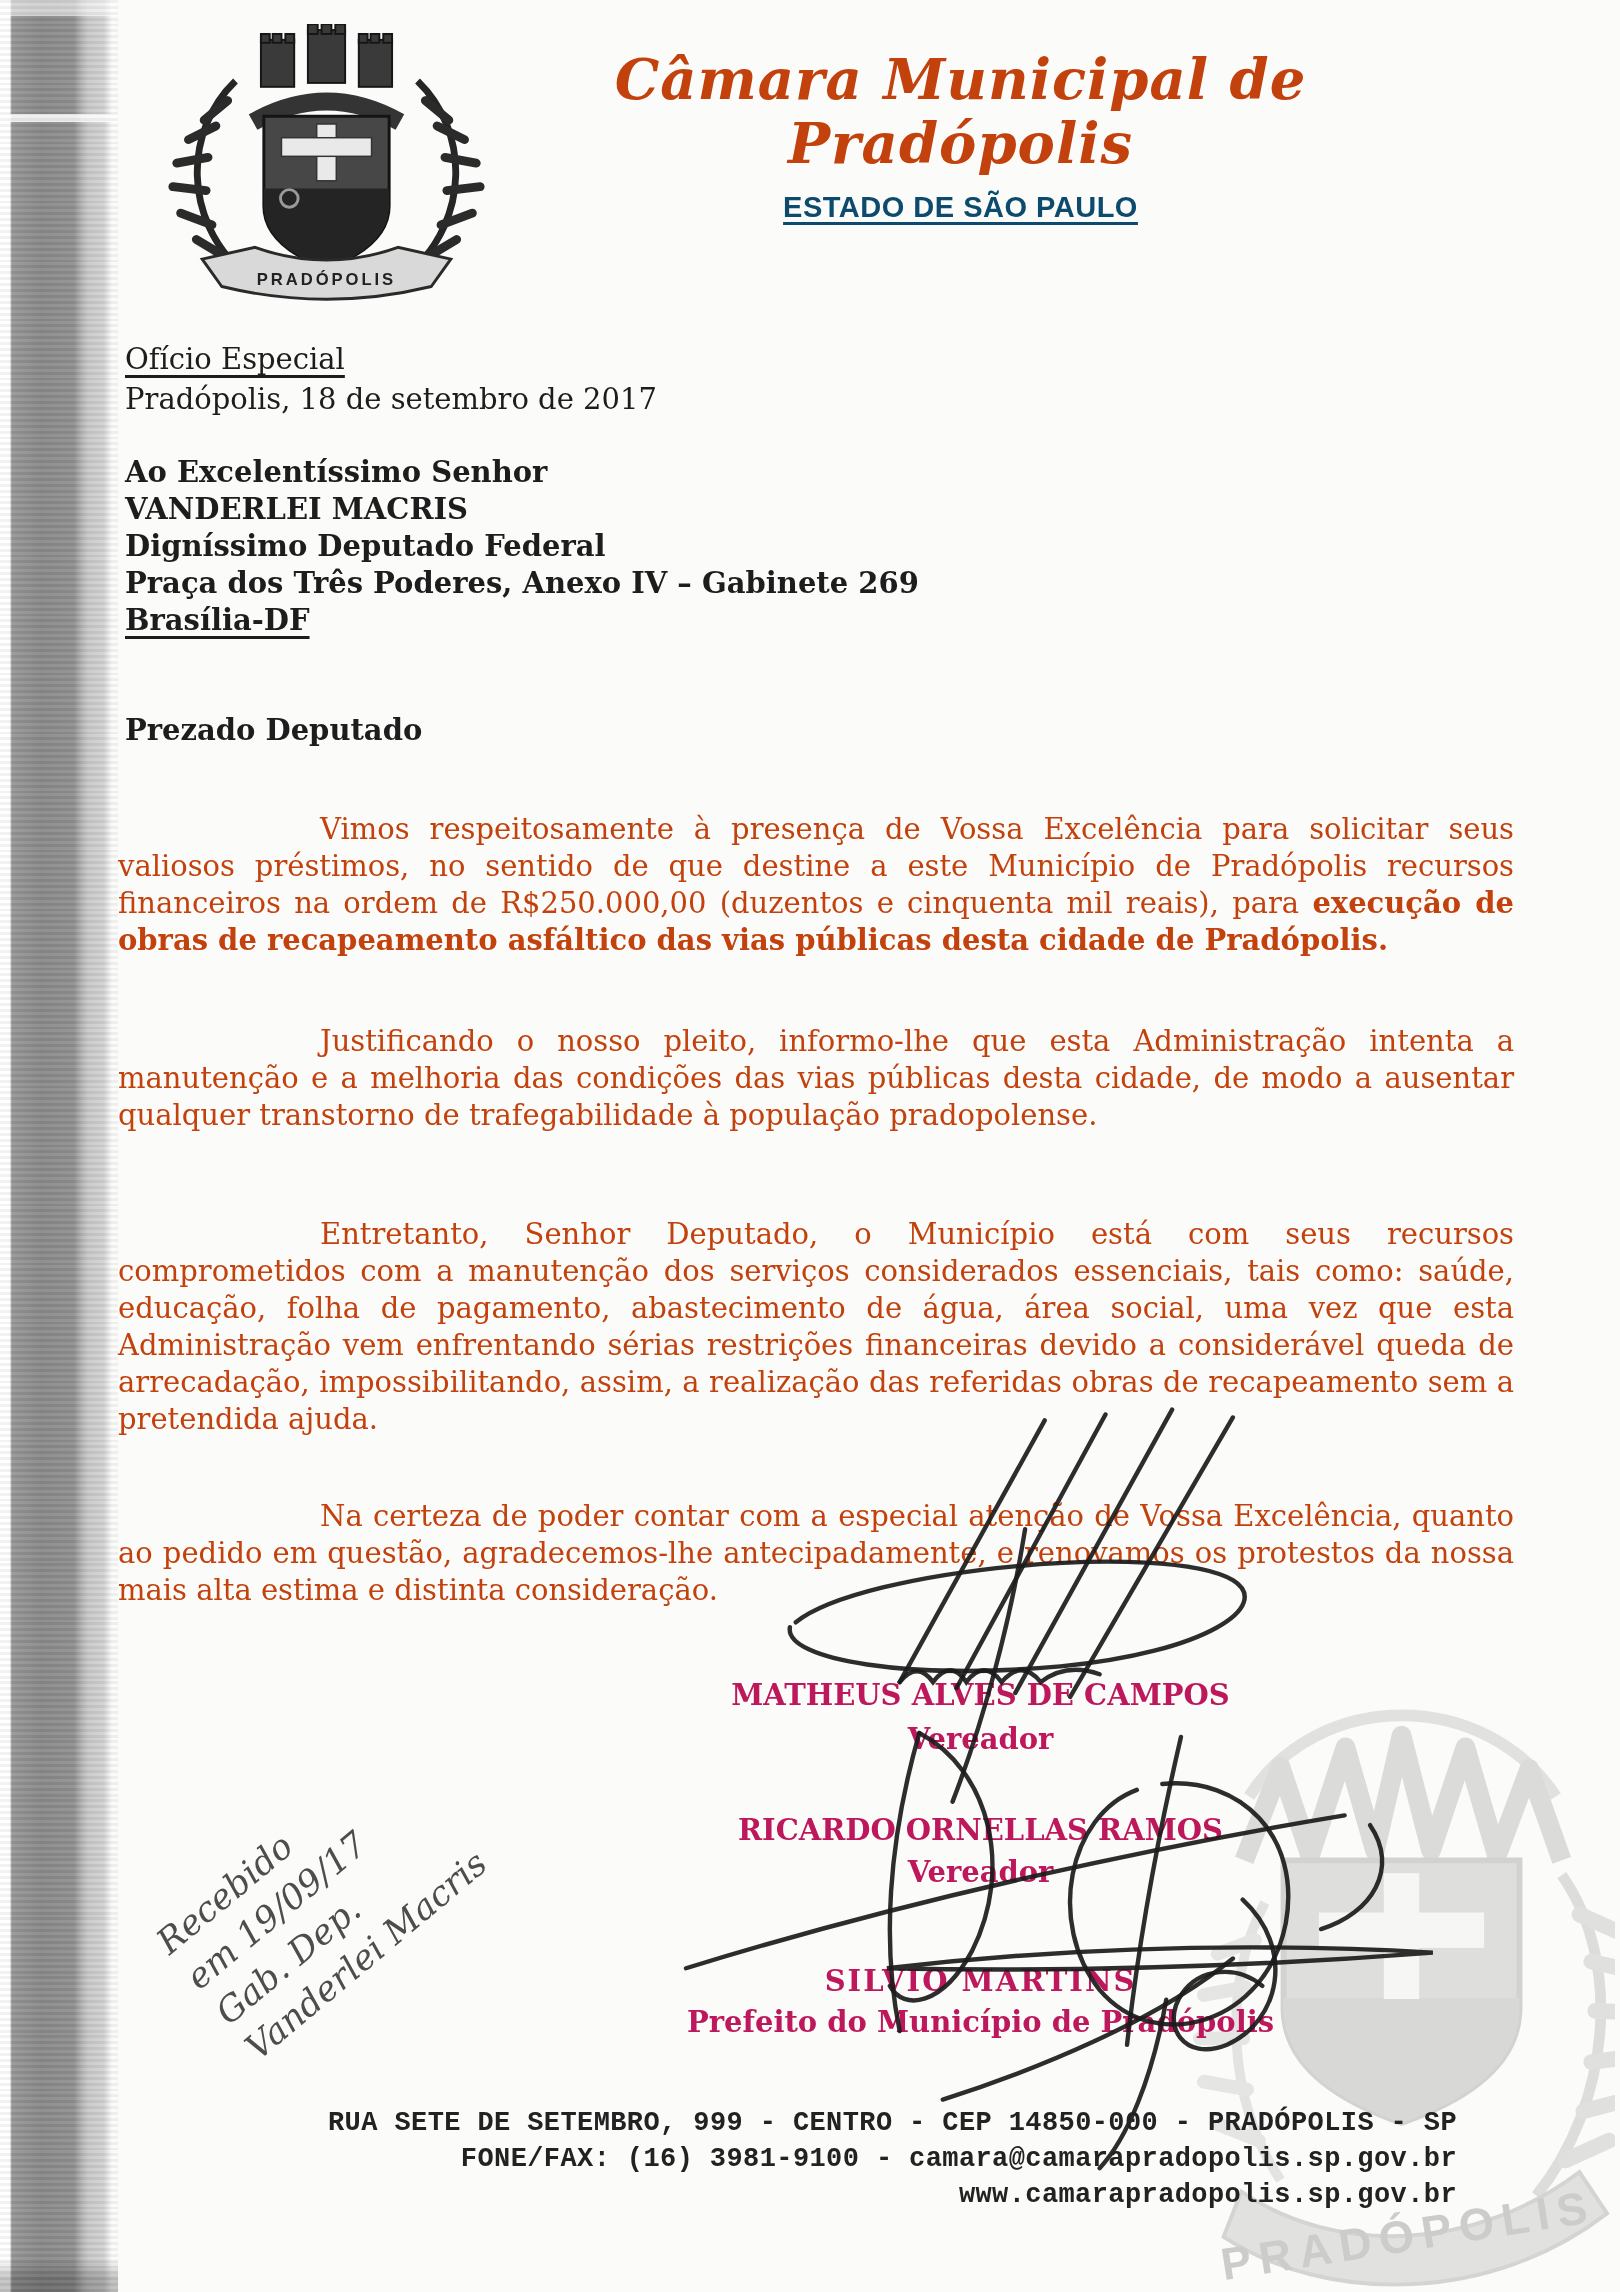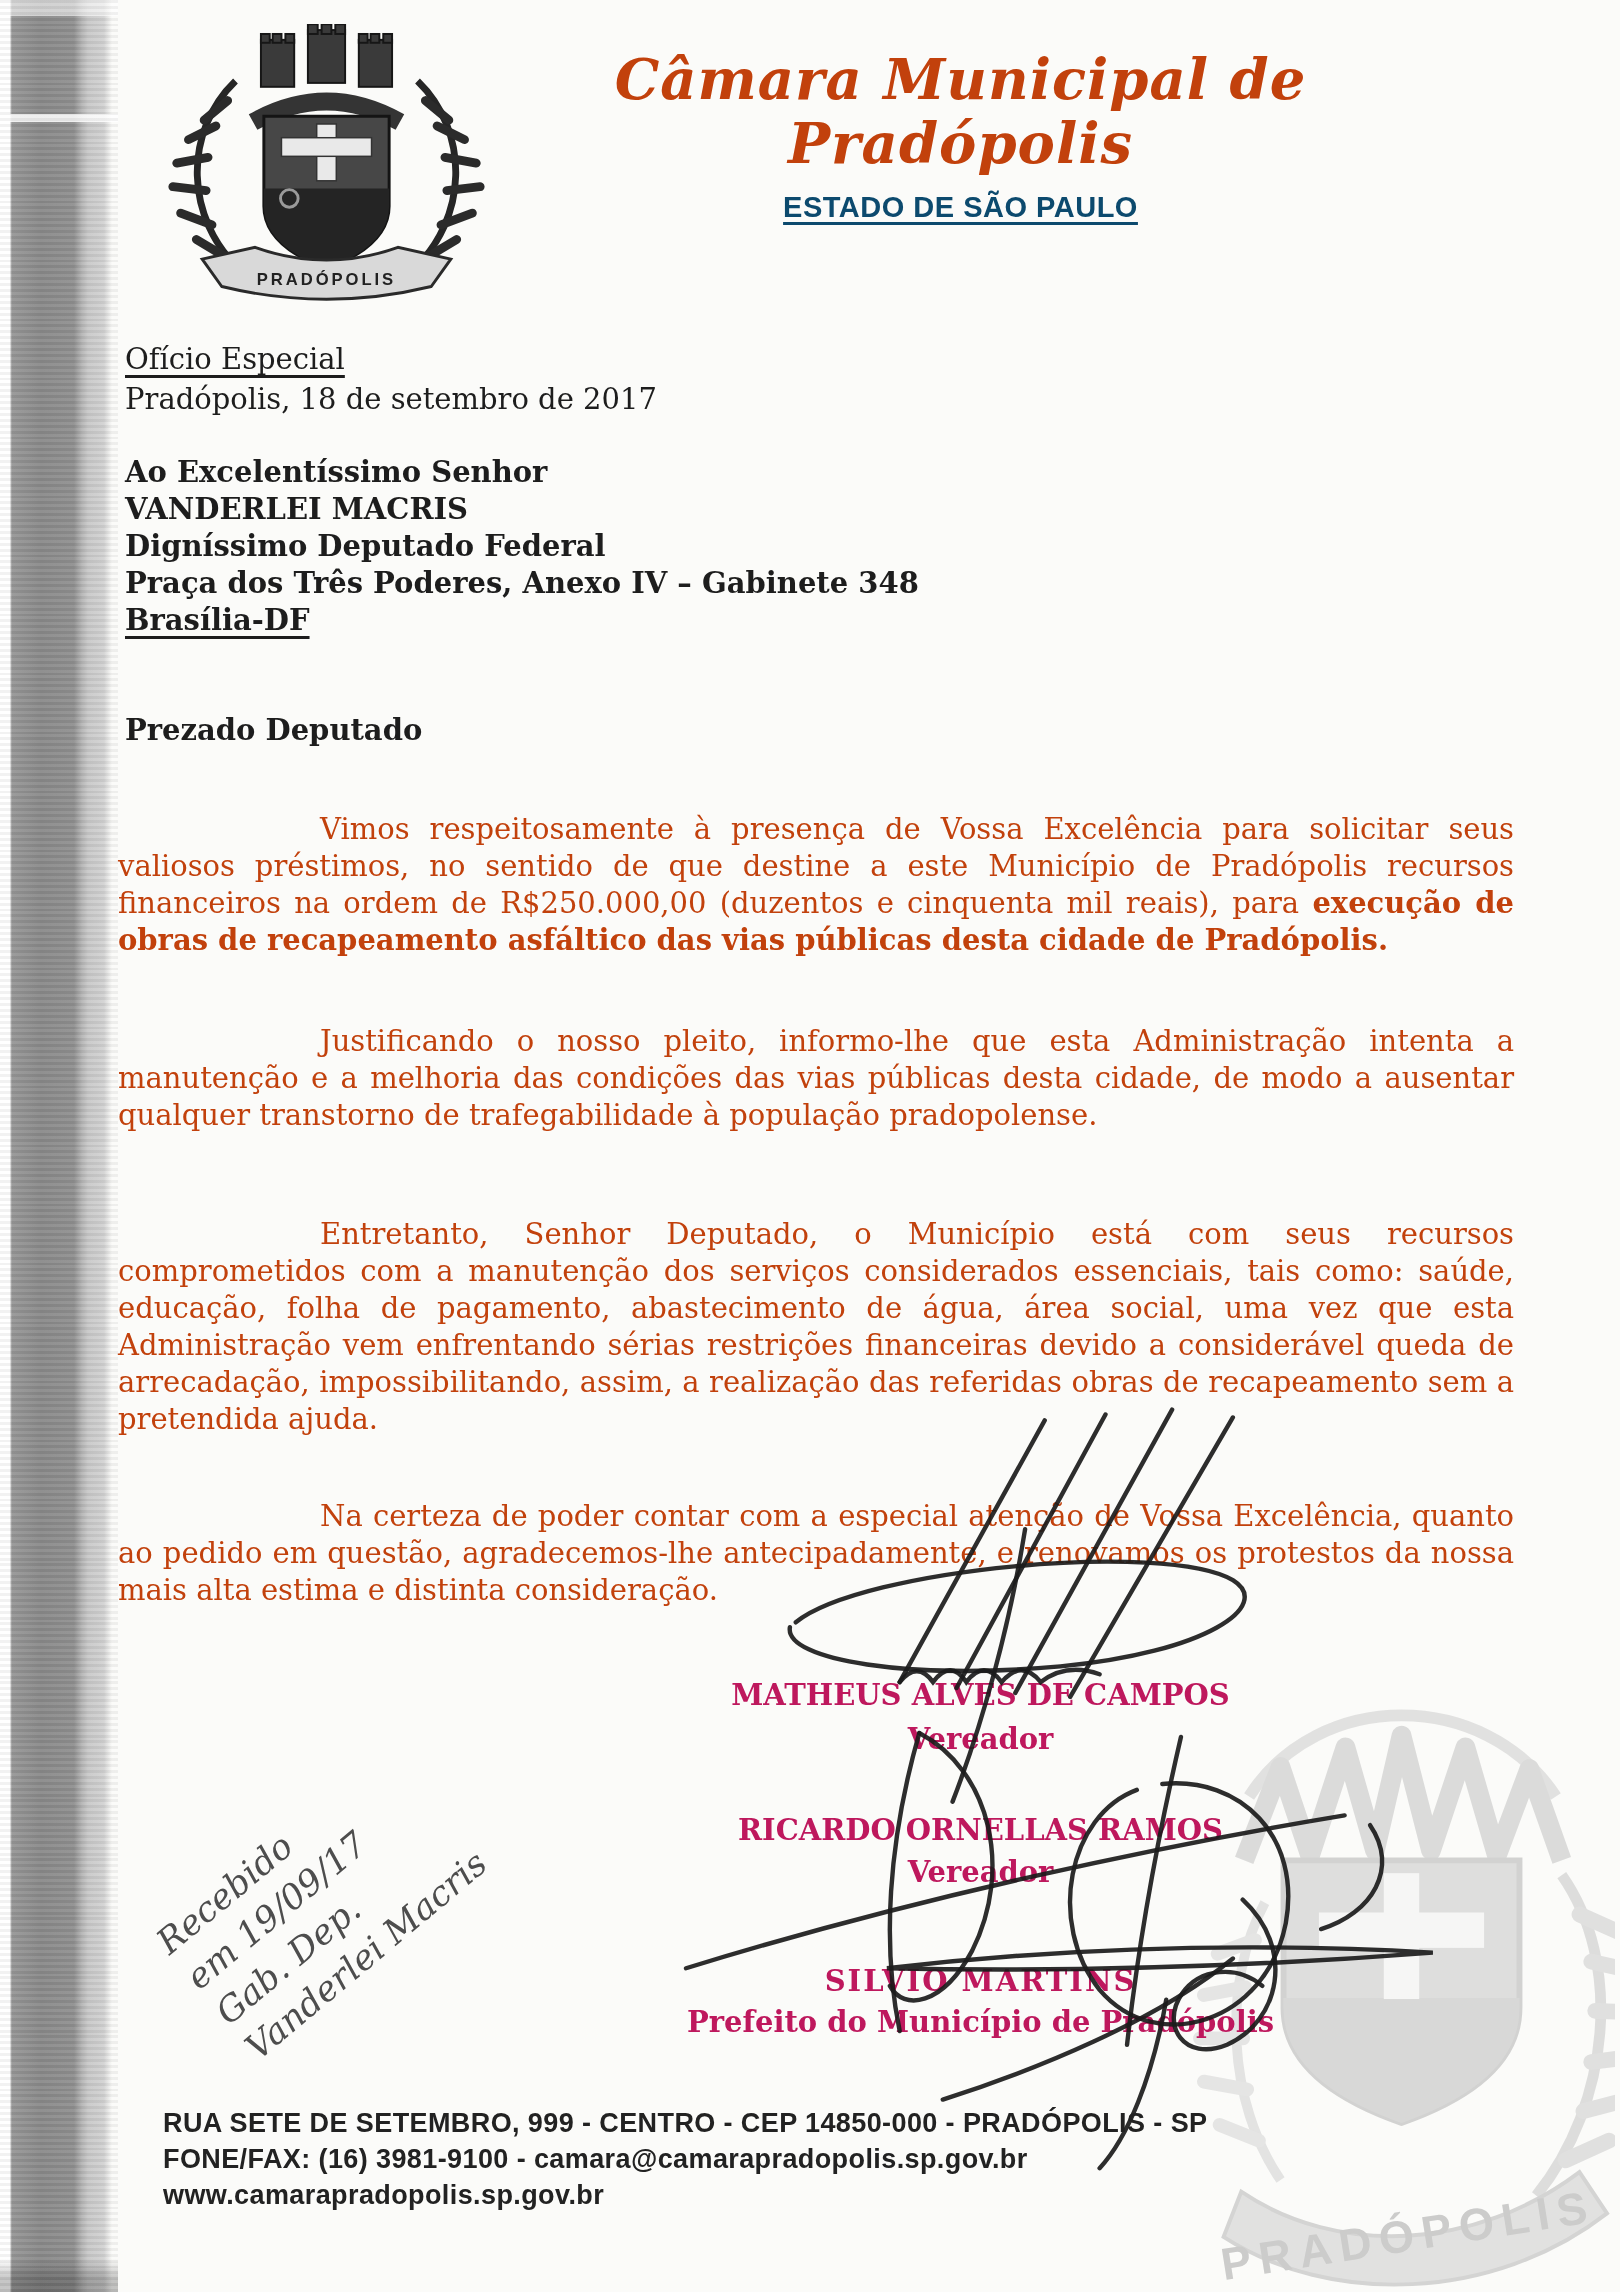--- a/index.html
+++ b/index.html
@@ -34,22 +34,22 @@
   #p1{top:782px;} #p2{top:994px;} #p3{top:1187px;} #p4{top:1469px;}
   .b{font-weight:700;}
   .sig-line{position:absolute; left:647px; width:667px; text-align:center; font-weight:700; font-size:29px; color:#be185d;}
   #sig-name-1{top:1678px;} #sig-role-1{top:1722px;}
   #sig-name-2{top:1813px;} #sig-role-2{top:1855px;}
   #sig-name-3{top:1964px; letter-spacing:2px;} #sig-role-3{top:2005px;}
   .handnote{
     position:absolute; left:147px; top:1929px; transform:rotate(-40deg); transform-origin:0 0;
     font:italic 400 35px/46px "DejaVu Serif","Liberation Serif",serif; color:#4d4d4d; white-space:nowrap;
   }
-  .footer{position:absolute; left:163px; top:2105px; width:1294px; text-align:left;
-    font-family:Liberation Sans, sans-serif; font-weight:700; font-size:27px; line-height:36px;
+  .footer{position:absolute; left:163px; top:2105px; width:1294px; text-align:right;
+    font-family:Liberation Mono, monospace; font-weight:700; font-size:27px; line-height:36px;
     color:#222; letter-spacing:0.4px;}
   .sig-overlay{position:absolute; left:0; top:0; width:1620px; height:2293px; pointer-events:none;}
   .sig-overlay path{stroke:#1b1b1b; stroke-width:4.5; fill:none; stroke-linecap:round; opacity:.92;}
 </style>
 </head>
 <body>
 
 <div class="page">
 
   <div class="scan-band"></div>
@@ -105,21 +105,21 @@
 
   <div class="office-block">
     <div><span class="u">Ofício Especial</span></div>
     <div>Pradópolis, 18 de setembro de 2017</div>
   </div>
 
   <div class="addressee">
     <div>Ao Excelentíssimo Senhor</div>
     <div>VANDERLEI MACRIS</div>
     <div>Digníssimo Deputado Federal</div>
-    <div>Praça dos Três Poderes, Anexo IV – Gabinete 348</div>
+    <div>Praça dos Três Poderes, Anexo IV – Gabinete 269</div>
     <div><span class="u">Brasília-DF</span></div>
   </div>
 
   <div class="greeting">Prezado Deputado</div>
 
   <p class="para" id="p1"><span>Vimos respeitosamente à presença de Vossa Excelência para solicitar seus valiosos préstimos, no sentido de que destine a este Município de Pradópolis recursos financeiros na ordem de R$250.000,00 (duzentos e cinquenta mil reais), para </span><span class="b">execução de obras de recapeamento asfáltico das vias públicas desta cidade de Pradópolis.</span></p>
   <p class="para" id="p2">Justificando o nosso pleito, informo-lhe que esta Administração intenta a manutenção e a melhoria das condições das vias públicas desta cidade, de modo a ausentar qualquer transtorno de trafegabilidade à população pradopolense.</p>
   <p class="para" id="p3">Entretanto, Senhor Deputado, o Município está com seus recursos comprometidos com a manutenção dos serviços considerados essenciais, tais como: saúde, educação, folha de pagamento, abastecimento de água, área social, uma vez que esta Administração vem enfrentando sérias restrições financeiras devido a considerável queda de arrecadação, impossibilitando, assim, a realização das referidas obras de recapeamento sem a pretendida ajuda.</p>
   <p class="para" id="p4">Na certeza de poder contar com a especial atenção de Vossa Excelência, quanto ao pedido em questão, agradecemos-lhe antecipadamente, e renovamos os protestos da nossa mais alta estima e distinta consideração.</p>
 

